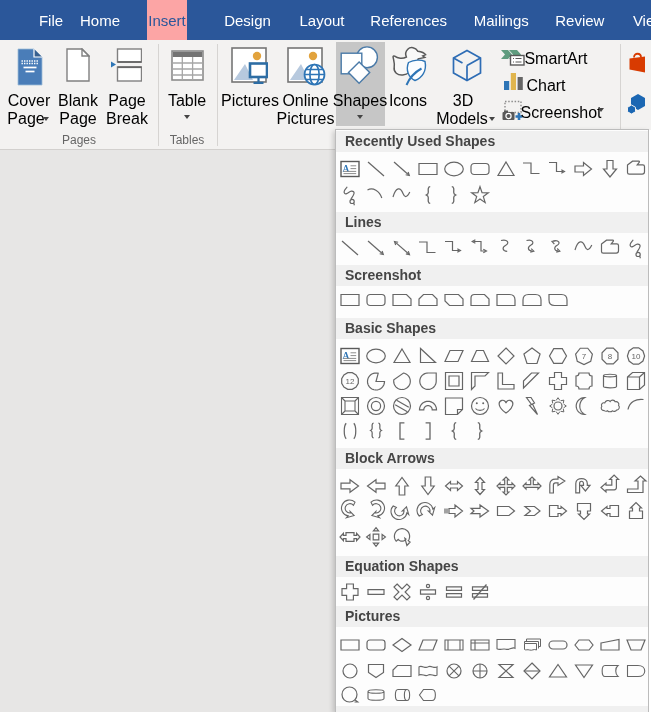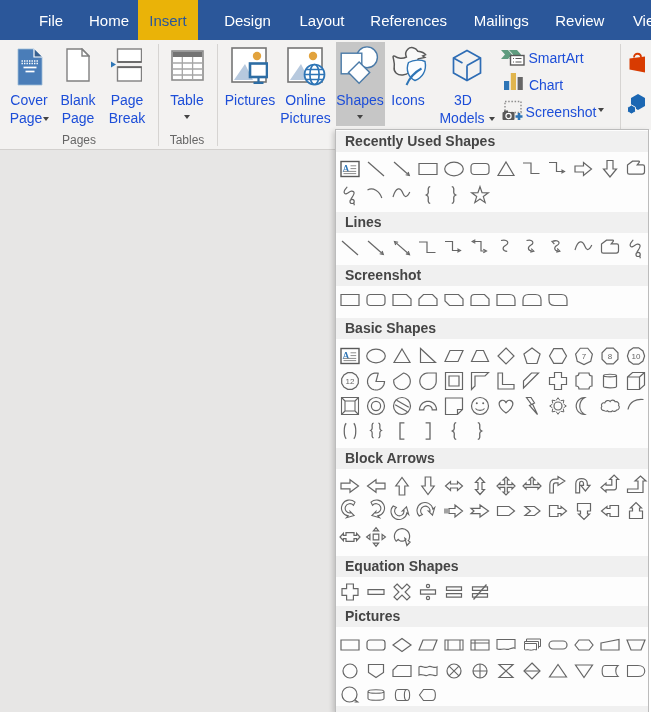--- a/index.html
+++ b/index.html
@@ -1,34 +1,34 @@
 <!DOCTYPE html>
 <html><head><meta charset="utf-8"><style>
 *{margin:0;padding:0;box-sizing:border-box}
 html,body{width:651px;height:712px;overflow:hidden;font-family:"Liberation Sans",sans-serif;background:#e7e6e5}
 #tabbar{position:absolute;left:0;top:0;width:651px;height:40px;background:#2b579a}
 .tab{position:absolute;top:0;height:40px;line-height:41px;color:#fff;font-size:15px;transform:translateX(-50%);white-space:nowrap}
-#instab{position:absolute;left:138px;top:0;width:60px;height:40px;background:#eab308}
+#instab{position:absolute;left:147px;top:0;width:40px;height:40px;background:#fca5a5}
 #instab span{position:absolute;left:50%;transform:translateX(-50%);line-height:41px;font-size:15px;color:#2b579a}
 #ribbon{position:absolute;left:0;top:40px;width:651px;height:110px;background:#f3f2f1;border-bottom:1px solid #d2d0ce}
 .ric{position:absolute}
-.rlb{position:absolute;transform:translateX(-50%);font-size:14px;color:#1d4ed8;white-space:nowrap}
+.rlb{position:absolute;transform:translateX(-50%);font-size:16px;color:#000000;white-space:nowrap}
 .glb{position:absolute;transform:translateX(-50%);font-size:12px;color:#666;white-space:nowrap}
 .rdiv{position:absolute;width:1px;background:#d6d4d2}
 .caretA{position:absolute;width:0;height:0;border-left:3.5px solid transparent;border-right:3.5px solid transparent;border-top:4px solid #444}
 #shapesbtn{position:absolute;left:336px;top:2px;width:49px;height:84px;background:#c6c6c6}
 #docarea{position:absolute;left:0;top:151px;width:651px;height:561px;background:#e7e6e5}
 #rightstrip{position:absolute;left:649px;top:130px;width:2px;height:582px;background:#fff}
 #menu{position:absolute;left:335px;top:129px;width:314px;height:583px;background:#fdfdfd;border:1px solid #bcbcbc;border-bottom:none;box-shadow:-2px 2px 5px rgba(0,0,0,0.18)}
 .mh{position:absolute;left:0;width:312px;height:21px;background:#f0f0f0;color:#454545;font-weight:bold;font-size:14px;line-height:21px;padding-left:9px}
 .mi{position:absolute;width:26px;height:26px}
 </style></head><body>
 <div id="tabbar">
     <div class="tab" style="left:51px">File</div>
-    <div class="tab" style="left:109px">Home</div>
+    <div class="tab" style="left:100px">Home</div>
     <div class="tab" style="left:247.5px">Design</div>
     <div class="tab" style="left:322px">Layout</div>
     <div class="tab" style="left:408.7px">References</div>
     <div class="tab" style="left:579.8px">Review</div>
     <div class="tab" style="left:501.3px">Mailings</div>
     <div class="tab" style="left:649px">View</div>
     <div id="instab">
       <span>Insert</span>
     </div>
   </div>

